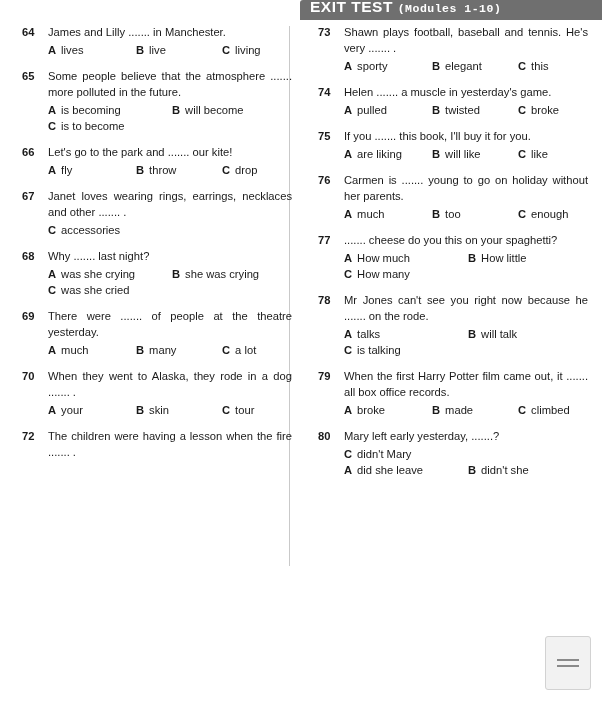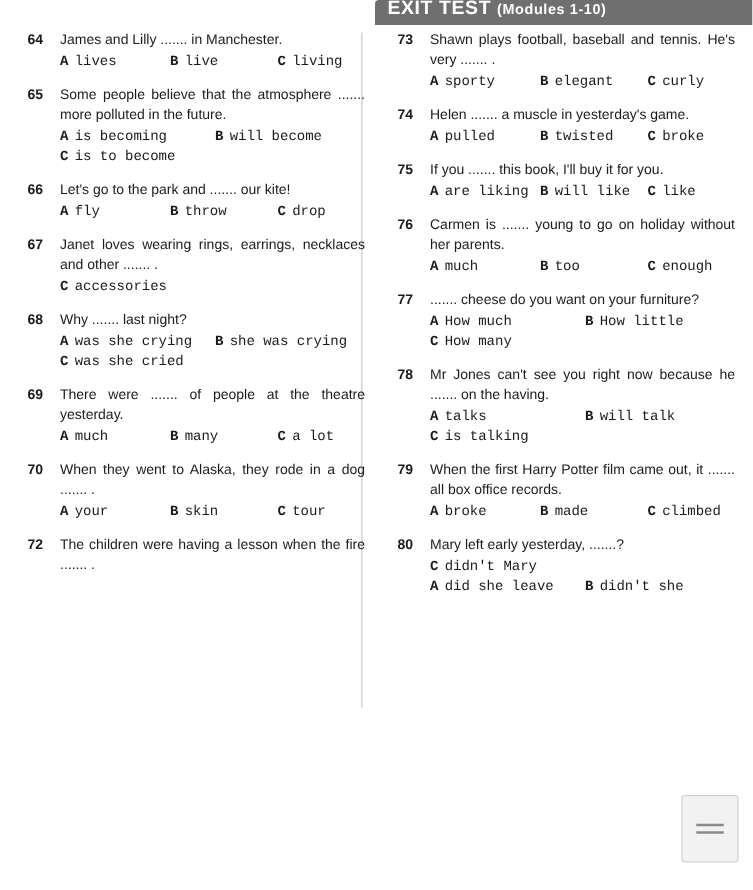--- a/index.html
+++ b/index.html
@@ -32,20 +32,21 @@
     left: 310px;
     font-size: 15.5px;
     font-weight: bold;
     color: #ffffff;
     letter-spacing: 0.5px;
     white-space: nowrap;
   }
   .header-title .modules {
     font-size: 11.5px;
     font-weight: bold;
+    font-family: Liberation Mono, monospace;
   }
 
   
   .page {
     position: absolute;
     top: 24px;
     left: 0;
     width: 584px;
     height: 560px;
   }
@@ -89,21 +90,20 @@
     color: #1a1a1a;
     margin-bottom: 2px;
   }
   .opts {
     display: block;
   }
   .opt-row {
     display: block;
     white-space: nowrap;
     line-height: 16px;
-    font-family: Liberation Mono, monospace;
   }
   .opt {
     display: inline-block;
     vertical-align: top;
   }
   .opt .lett {
     font-weight: bold;
     margin-right: 5px;
   }
   .w-a { width: 124px; }
@@ -201,21 +201,21 @@
       <div class="q">
         <div class="q-num">72</div>
         <div class="q-stem">The children were having a lesson when the fire ....... .</div>
       </div>
     </div>
   <div class="col col-right" id="col-1">
       <div class="q">
         <div class="q-num">73</div>
         <div class="q-stem">Shawn plays football, baseball and tennis. He's very ....... .</div>
         <div class="opts">
-          <div class="opt-row"><span class="opt opt3-a"><span class="lett">A</span><span>sporty</span></span><span class="opt opt3-b"><span class="lett">B</span><span>elegant</span></span><span class="opt w-c"><span class="lett">C</span><span>curly</span></span></div>
+          <div class="opt-row"><span class="opt opt3-a"><span class="lett">A</span><span>sporty</span></span><span class="opt opt3-b"><span class="lett">B</span><span>elegant</span></span><span class="opt w-c"><span class="lett">C</span><span>this</span></span></div>
         </div>
       </div>
       <div class="q">
         <div class="q-num">74</div>
         <div class="q-stem">Helen ....... a muscle in yesterday's game.</div>
         <div class="opts">
           <div class="opt-row"><span class="opt opt3-a"><span class="lett">A</span><span>pulled</span></span><span class="opt opt3-b"><span class="lett">B</span><span>twisted</span></span><span class="opt w-c"><span class="lett">C</span><span>broke</span></span></div>
         </div>
       </div>
       <div class="q">
@@ -227,29 +227,29 @@
       </div>
       <div class="q">
         <div class="q-num">76</div>
         <div class="q-stem">Carmen is ....... young to go on holiday without her parents.</div>
         <div class="opts">
           <div class="opt-row"><span class="opt opt3-a"><span class="lett">A</span><span>much</span></span><span class="opt opt3-b"><span class="lett">B</span><span>too</span></span><span class="opt w-c"><span class="lett">C</span><span>enough</span></span></div>
         </div>
       </div>
       <div class="q">
         <div class="q-num">77</div>
-        <div class="q-stem">....... cheese do you want on your furniture?</div>
+        <div class="q-stem">....... cheese do you this on your spaghetti?</div>
         <div class="opts">
           <div class="opt-row"><span class="opt w-a"><span class="lett">A</span><span>How much</span></span><span class="opt w-b"><span class="lett">B</span><span>How little</span></span></div>
           <div class="opt-row"><span class="opt w-a"><span class="lett">C</span><span>How many</span></span></div>
         </div>
       </div>
       <div class="q">
         <div class="q-num">78</div>
-        <div class="q-stem">Mr Jones can't see you right now because he ....... on the having.</div>
+        <div class="q-stem">Mr Jones can't see you right now because he ....... on the rode.</div>
         <div class="opts">
           <div class="opt-row"><span class="opt w-a"><span class="lett">A</span><span>talks</span></span><span class="opt w-b"><span class="lett">B</span><span>will talk</span></span></div>
           <div class="opt-row"><span class="opt w-a"><span class="lett">C</span><span>is talking</span></span></div>
         </div>
       </div>
       <div class="q">
         <div class="q-num">79</div>
         <div class="q-stem">When the first Harry Potter film came out, it ....... all box office records.</div>
         <div class="opts">
           <div class="opt-row"><span class="opt opt3-a"><span class="lett">A</span><span>broke</span></span><span class="opt opt3-b"><span class="lett">B</span><span>made</span></span><span class="opt w-c"><span class="lett">C</span><span>climbed</span></span></div>

